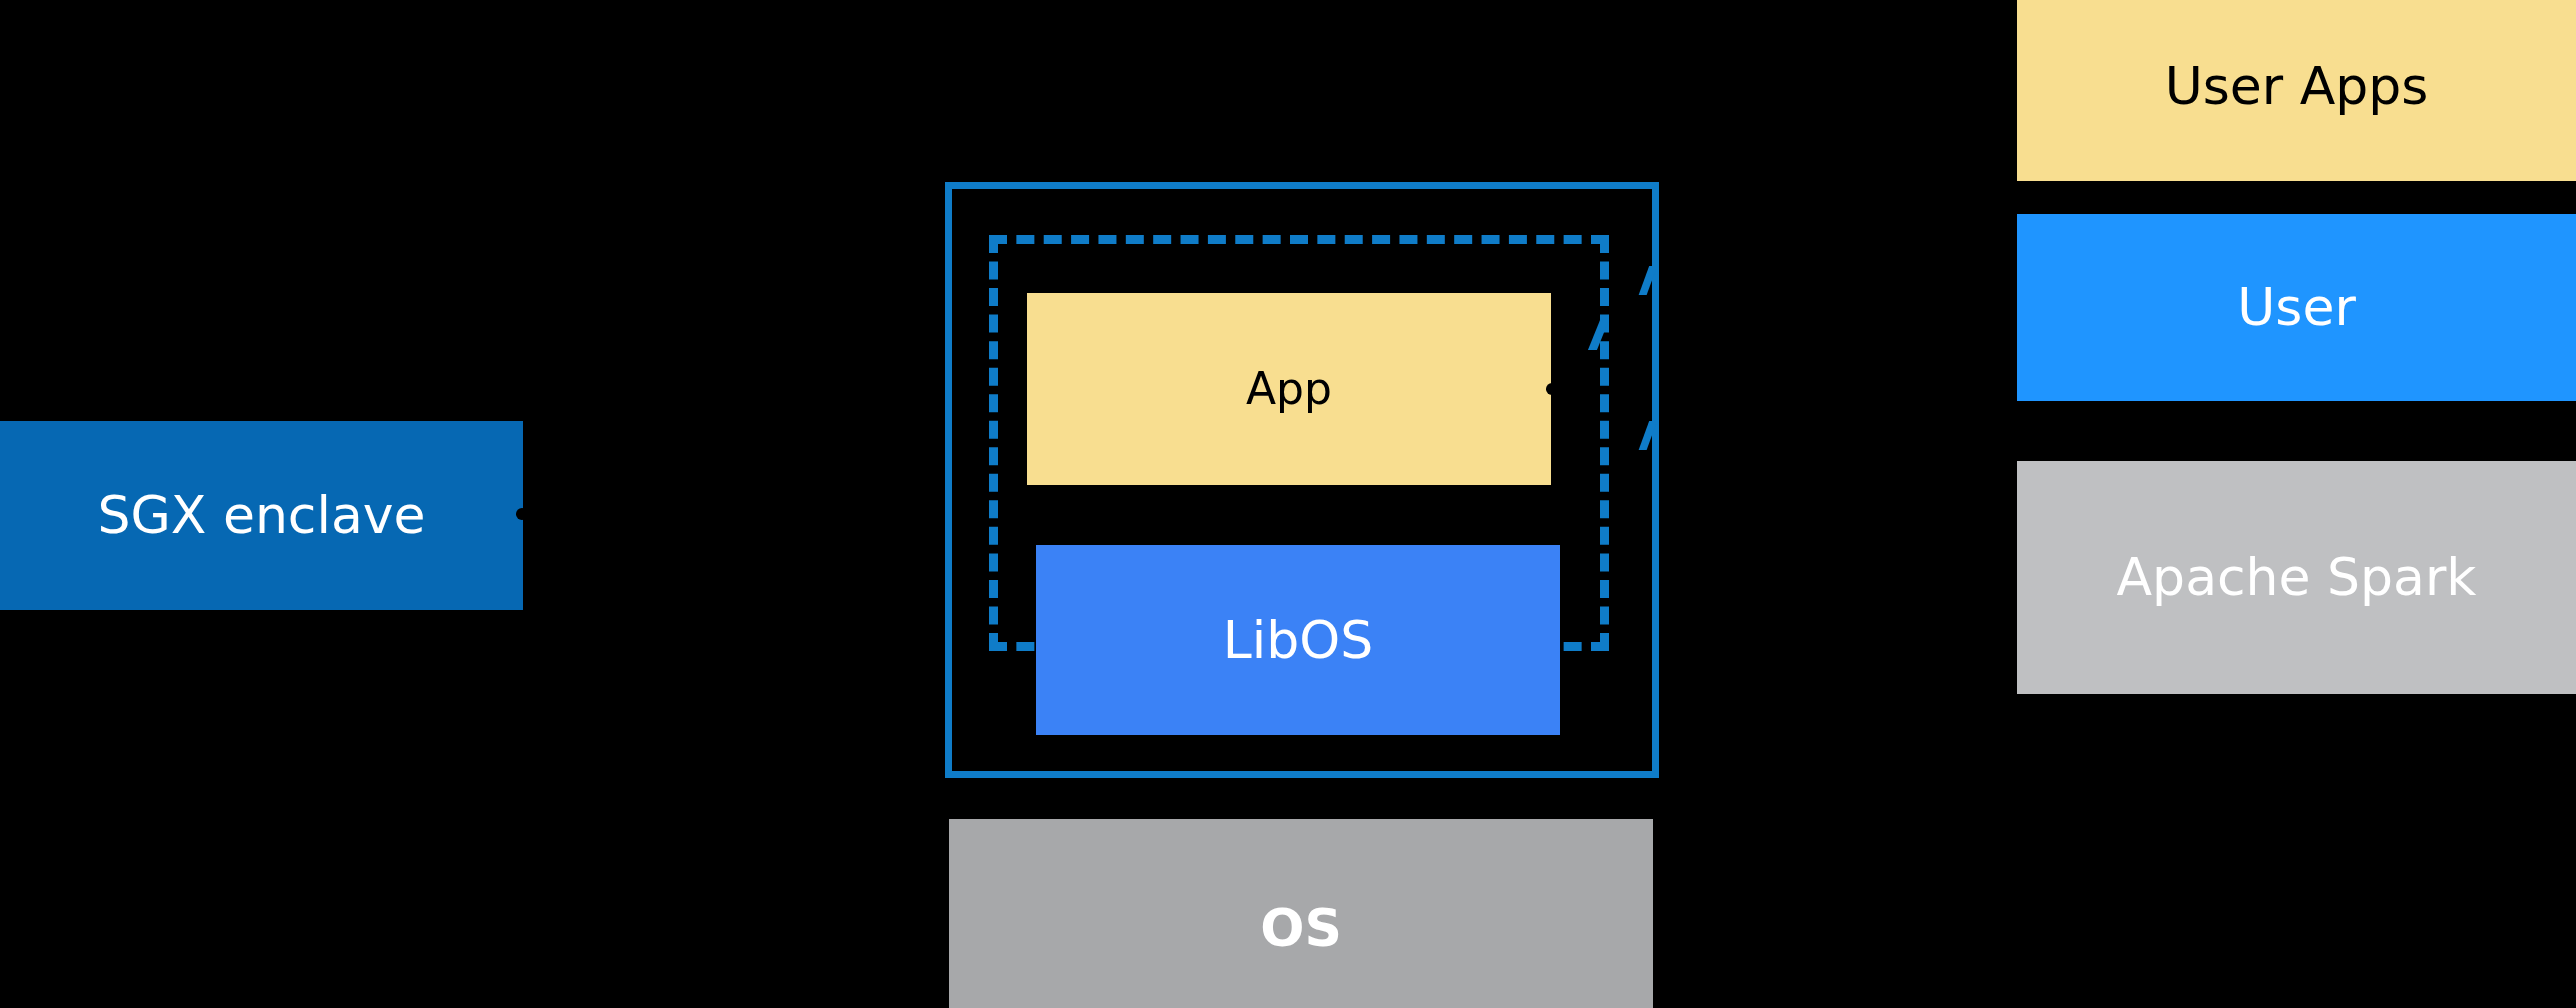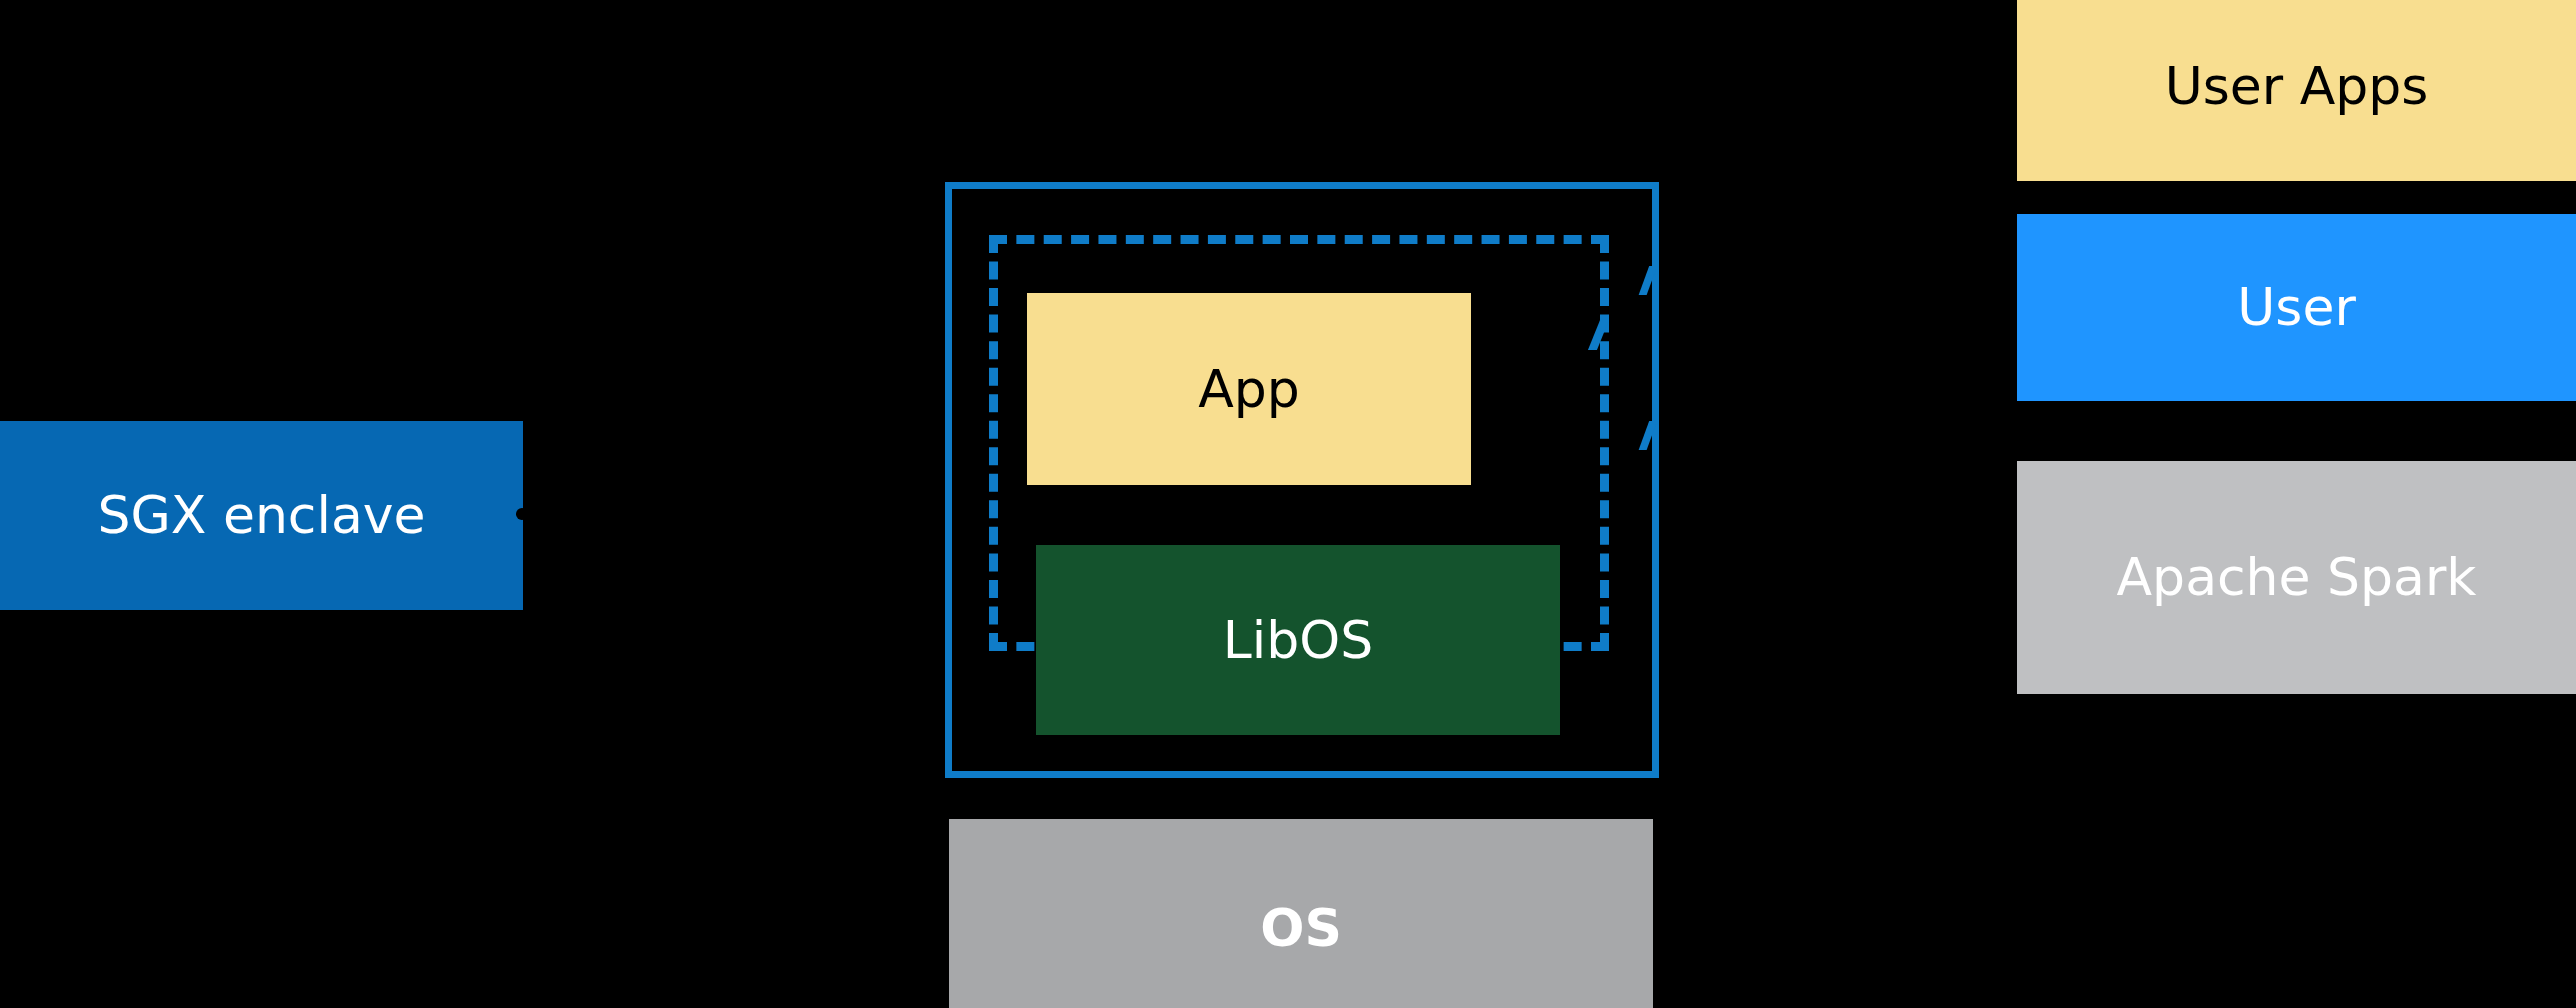--- a/index.html
+++ b/index.html
@@ -59,33 +59,33 @@
     width: 620px;
     height: 416px;
     border: 9.2px dashed #0F7CC8;
     box-sizing: border-box;
     background: transparent;
   }
 
   #app-box {
     left: 1027px;
     top: 293px;
-    width: 444px;
+    width: 524px;
     height: 192px;
     background: #F8DE90;
     color: #000000;
-    font-size: 52px;
+    font-size: 44px;
   }
 
   #libos-box {
     left: 1036px;
     top: 545px;
     width: 524px;
     height: 190px;
-    background: #14532d;
+    background: #3b82f6;
     color: #FFFFFF;
     font-size: 52px;
   }
 
   #os-box {
     left: 949px;
     top: 819px;
     width: 704px;
     height: 218px;
     background: #A7A8AA;

